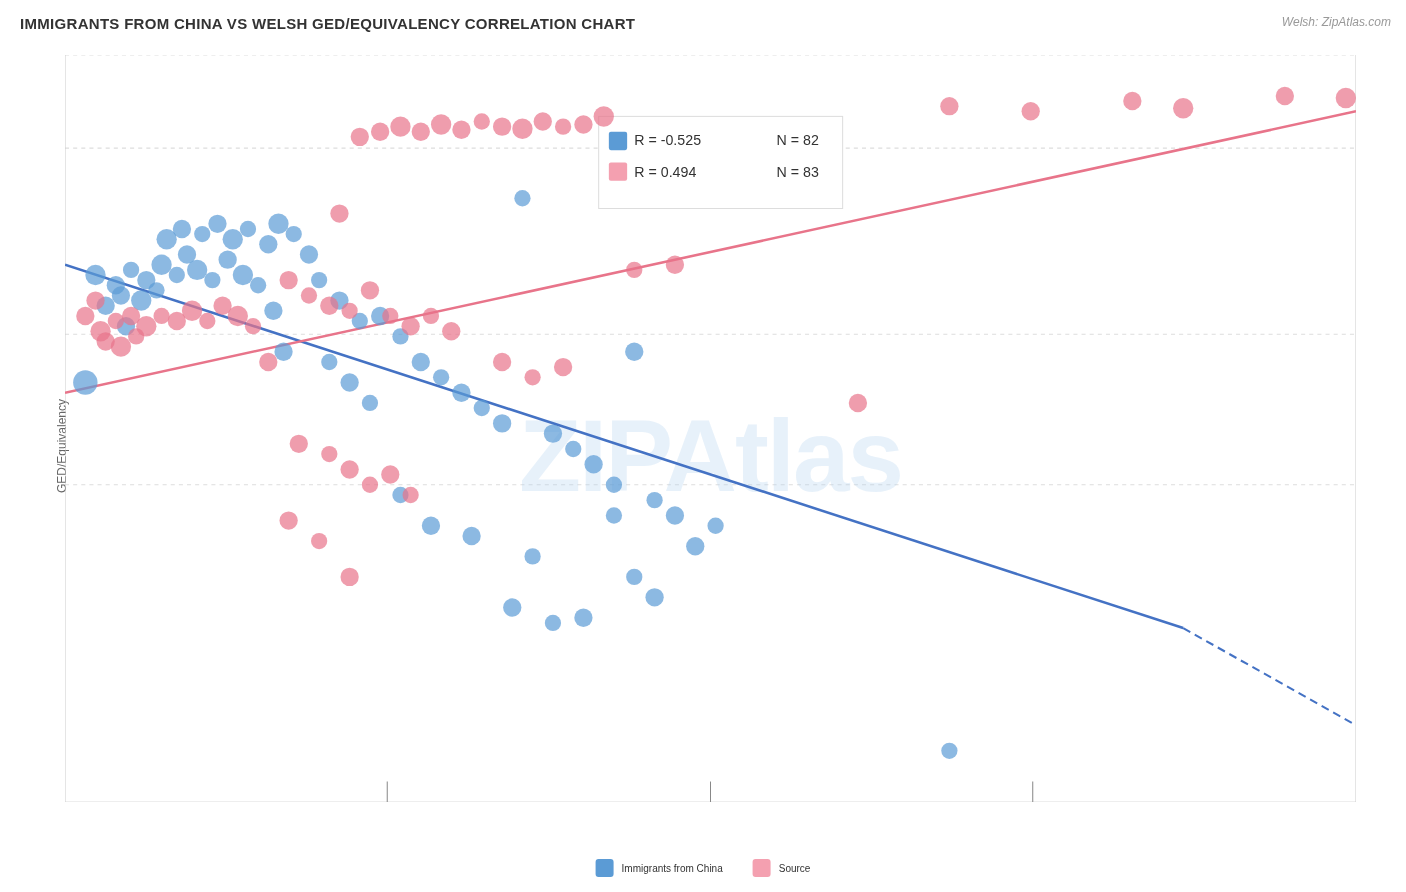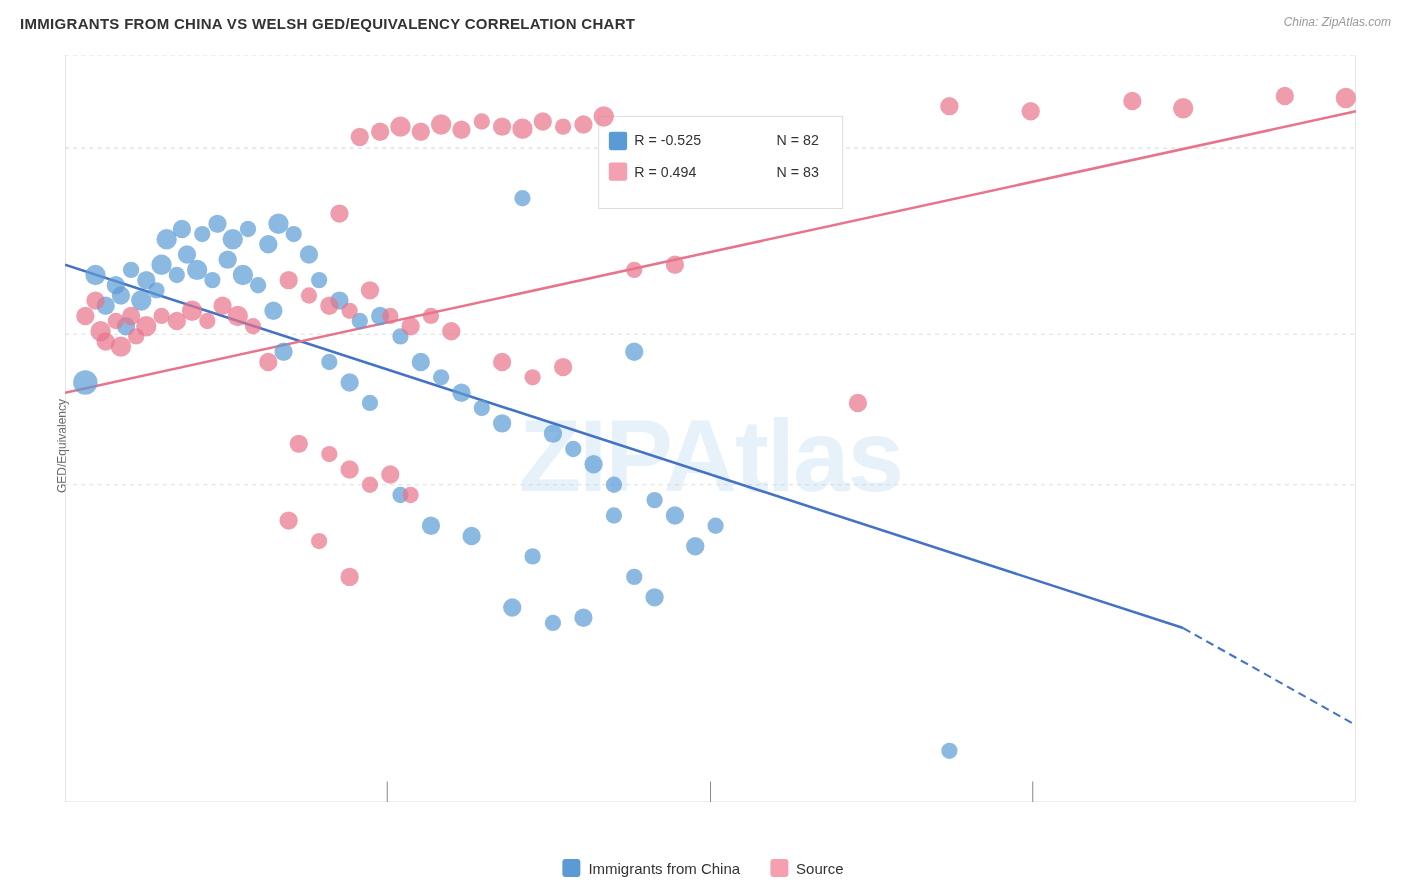--- a/index.html
+++ b/index.html
@@ -45,42 +45,42 @@
       white-space: nowrap;
     }
     .legend {
       position: absolute;
       bottom: 15px;
       left: 50%;
       transform: translateX(-50%);
       display: flex;
       align-items: center;
       gap: 30px;
-      font-size: 15px;
+      font-size: 10px;
       color: #333;
     }
     .legend-item {
       display: flex;
       align-items: center;
       gap: 8px;
     }
     .legend-box {
       width: 18px;
       height: 18px;
       border-radius: 3px;
     }
     .legend-box-blue { background: #5b9bd5; }
     .legend-box-pink { background: #f4a0b0; }
   </style>
 </head>
 <body>
 
 <div class="chart-container">
   <div class="chart-title">IMMIGRANTS FROM CHINA VS WELSH GED/EQUIVALENCY CORRELATION CHART</div>
-  <div class="source-label">China: ZipAtlas.com</div>
+  <div class="source-label">Welsh: ZipAtlas.com</div>
   <div class="y-axis-label">GED/Equivalency</div>
 
   <svg style="position:absolute; top:55px; left:65px; right:50px; bottom:90px; width:calc(100% - 115px); height:calc(100% - 145px);" viewBox="0 0 1270 730" preserveAspectRatio="none">
 
     <line x1="0" y1="0" x2="1270" y2="0" stroke="#ddd" stroke-width="1" stroke-dasharray="4,4"></line>
     <line x1="0" y1="91" x2="1270" y2="91" stroke="#ddd" stroke-width="1" stroke-dasharray="4,4"></line>
     <line x1="0" y1="273" x2="1270" y2="273" stroke="#ddd" stroke-width="1" stroke-dasharray="4,4"></line>
     <line x1="0" y1="420" x2="1270" y2="420" stroke="#ddd" stroke-width="1" stroke-dasharray="4,4"></line>
     <line x1="0" y1="730" x2="1270" y2="730" stroke="#ddd" stroke-width="1"></line>
 

